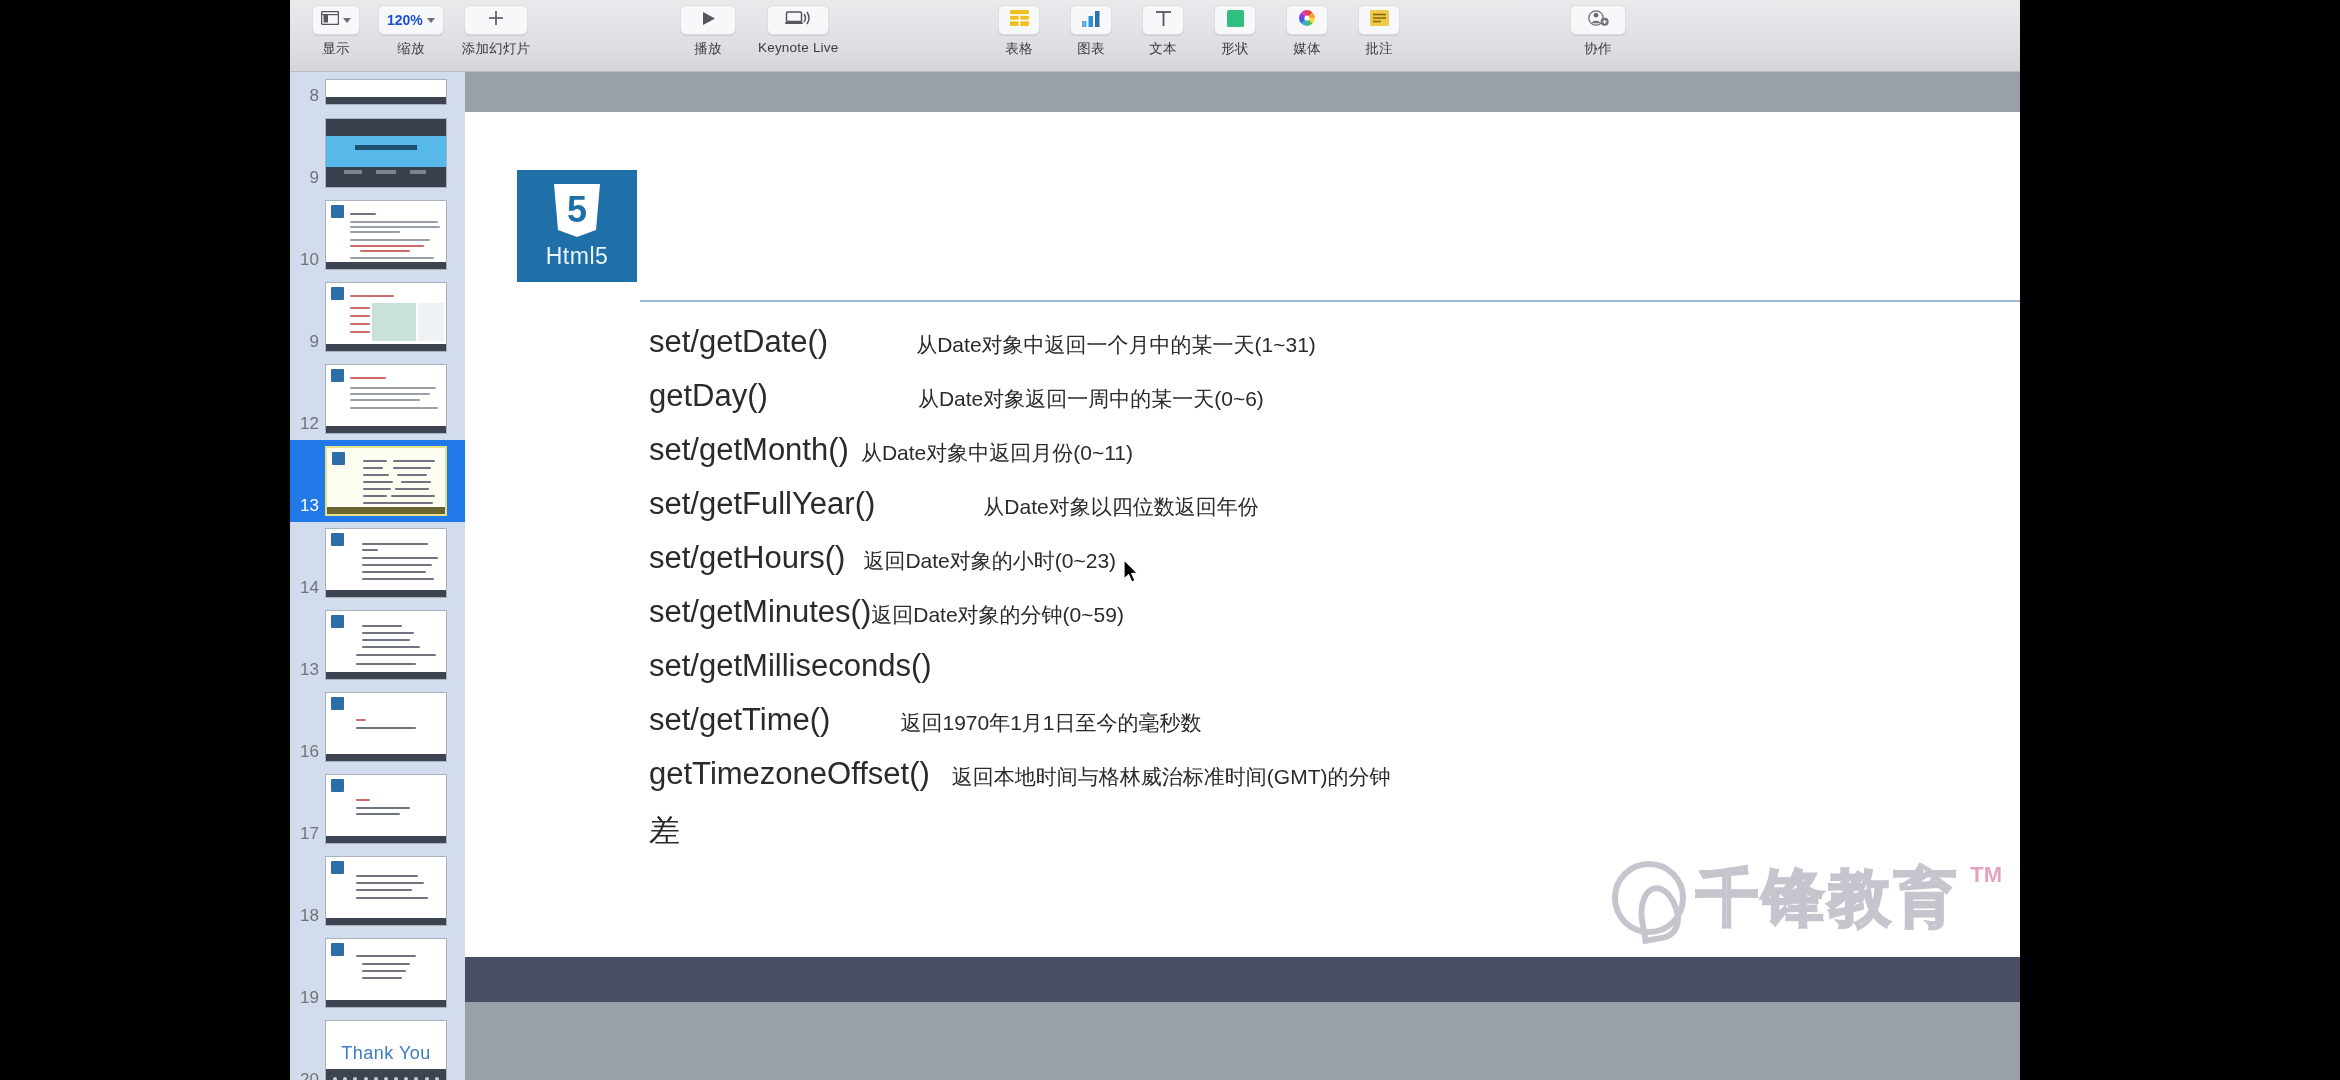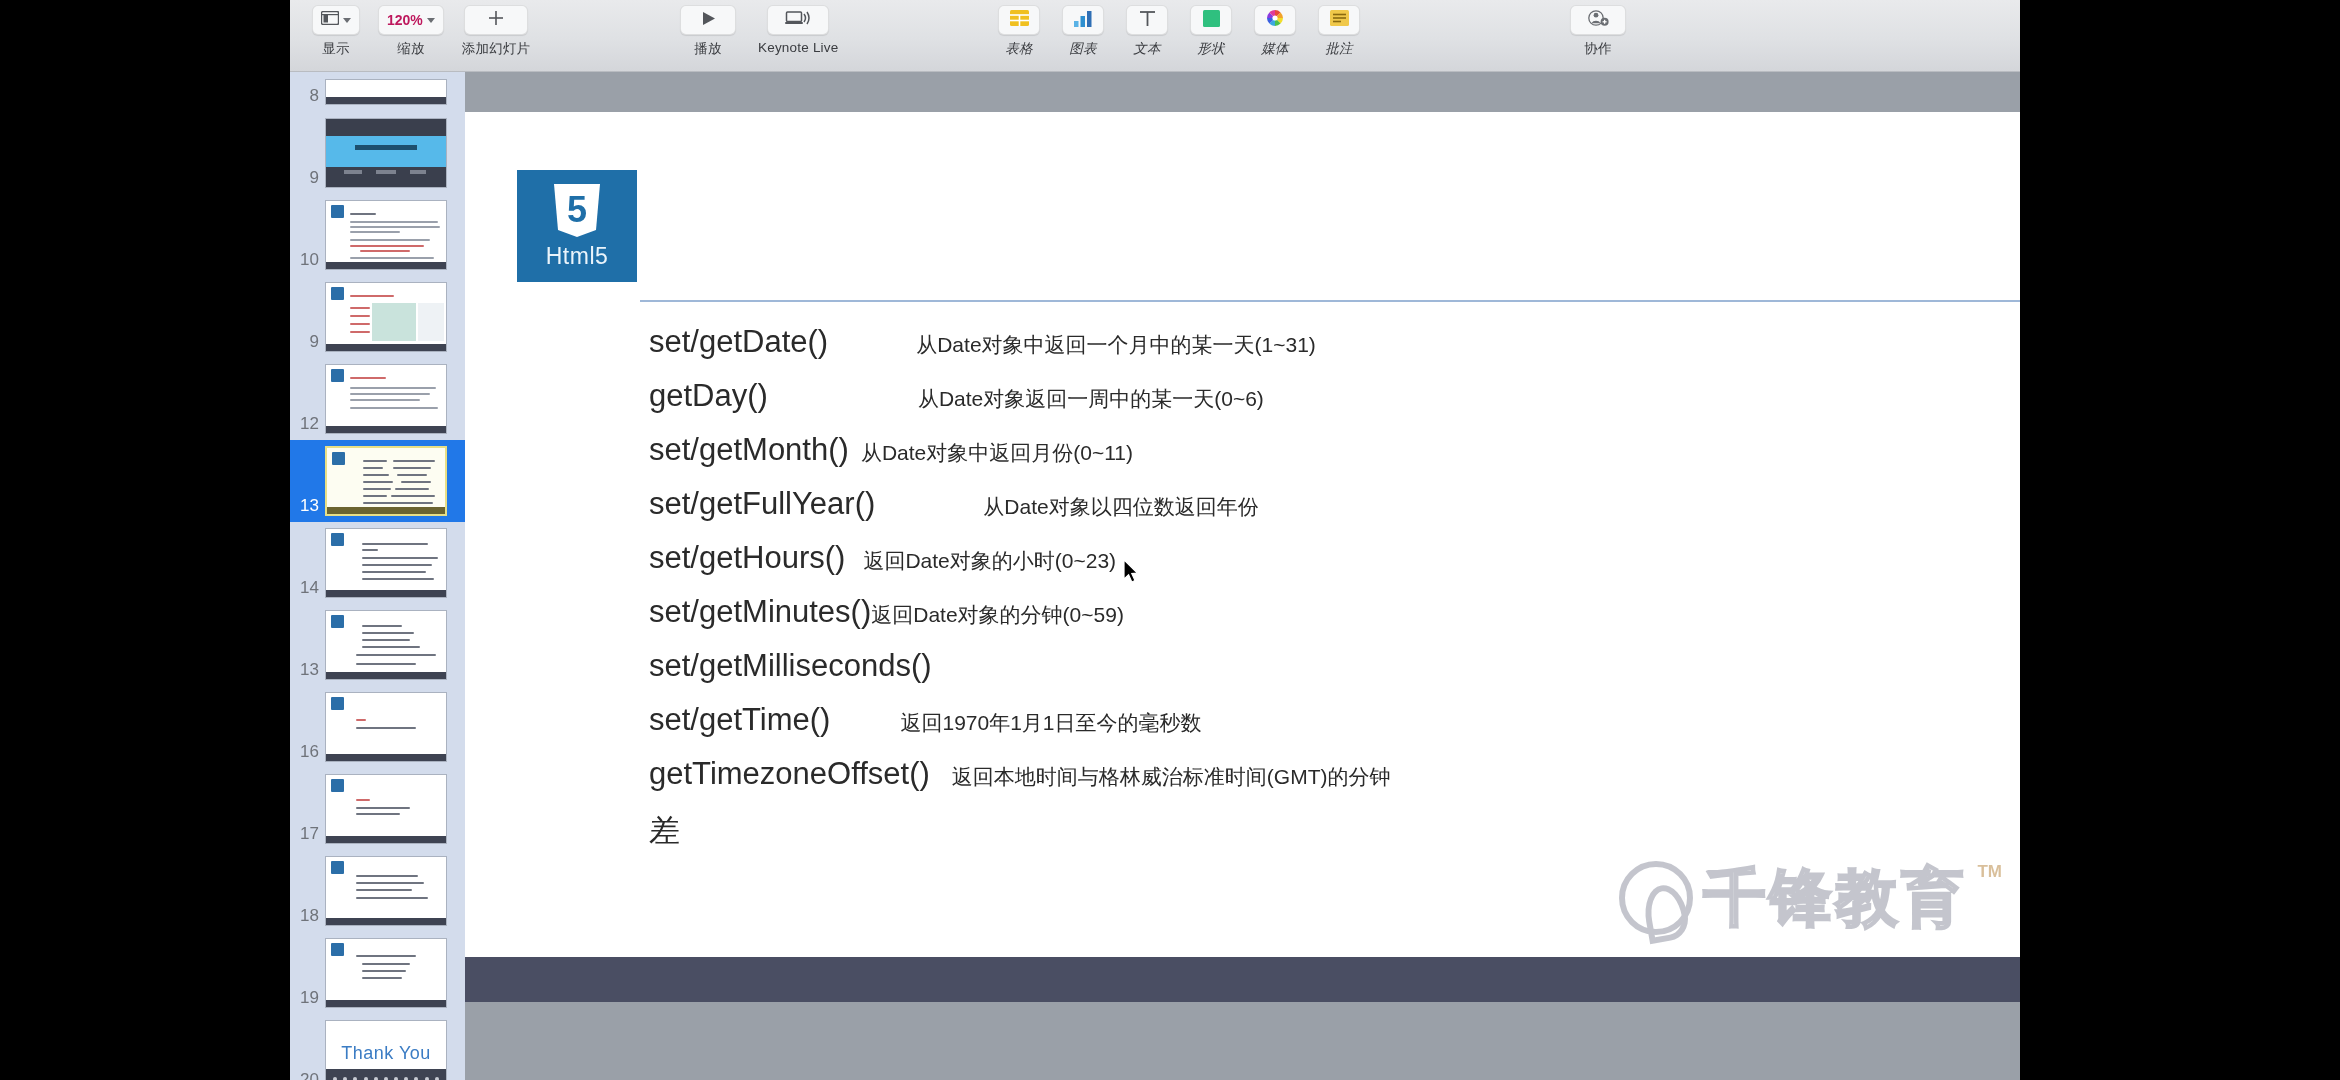--- a/index.html
+++ b/index.html
@@ -29,21 +29,21 @@
     border-radius: 6px; height: 30px; min-width: 42px;
     display: flex; align-items: center; justify-content: center;
     box-shadow: 0 1px 1px rgba(0,0,0,0.10); padding: 0 8px; gap: 4px;
   }
   .tb-label {
     font-size: 13.5px; color: #3a3c40; margin-top: 5px;
     letter-spacing: 0.2px; white-space: nowrap;
   }
   .caret { width: 0; height: 0; border-left: 4px solid transparent;
            border-right: 4px solid transparent; border-top: 5px solid #6b6e73; }
-  .zoom-val { font-size: 14px; font-weight: bold; color: #be185d; }
+  .zoom-val { font-size: 14px; font-weight: bold; color: #1d4ed8; }
 
   
   #sidebar {
     position: absolute; left: 0; top: 72px; width: 175px; height: 1008px;
     background: #d3dcec; overflow: hidden;
   }
   .thumb-row { position: relative; display: flex; align-items: center;
                height: 82px; padding-left: 5px; }
   .thumb-row.selected { background: #2178e8; }
   .thumb-num { width: 30px; text-align: right; font-size: 17px;
@@ -132,21 +132,21 @@
     content: ""; position: absolute; left: 20px; top: 18px;
     width: 30px; height: 44px; border: 6px solid #6d7184;
     border-radius: 50% 50% 50% 0 / 60% 60% 40% 40%;
     transform: rotate(-10deg);
   }
   #watermark .wm-text {
     font-size: 62px; font-weight: bold; color: transparent;
     -webkit-text-stroke: 2.5px #6d7184; letter-spacing: 4px;
     font-family: Liberation Sans, sans-serif;
   }
-  #watermark .wm-tm { font-size: 17px; color: #a16207; align-self: flex-start;
+  #watermark .wm-tm { font-size: 22px; color: #be185d; align-self: flex-start;
                       margin-top: 6px; font-weight: bold; }
 
   
   #cursor { position: absolute; left: 659px; top: 488px; width: 18px; height: 26px; }
 </style>
 </head>
 <body>
 
 <div id="root">
 
@@ -211,21 +211,21 @@
                 <rect x="0" y="13" width="18" height="2" rx="1" fill="#53565b"></rect>
                 <path d="M19 5 Q22 9 19 13" fill="none" stroke="#53565b" stroke-width="1.5"></path>
                 <path d="M22 3 Q26 9 22 15" fill="none" stroke="#53565b" stroke-width="1.5"></path>
               </svg>
             </span>
           </div>
           <div class="tb-label">Keynote Live</div>
         </div>
       </div>
 
-      <div class="tb-group" style="left:708px; gap:22px;font-style:italic;">
+      <div class="tb-group" style="left:708px; gap:30px;">
 
         <div class="tb-item">
           <div class="tb-btn">
             <span>
               <svg width="19" height="16" viewBox="0 0 19 16">
                 <rect x="0" y="0" width="19" height="16" rx="1.5" fill="#f0c020"></rect>
                 <line x1="0" y1="5" x2="19" y2="5" stroke="#fff" stroke-width="1.6"></line>
                 <line x1="0" y1="10.5" x2="19" y2="10.5" stroke="#fff" stroke-width="1.6"></line>
                 <line x1="9.5" y1="5" x2="9.5" y2="16" stroke="#fff" stroke-width="1.6"></line>
               </svg>

